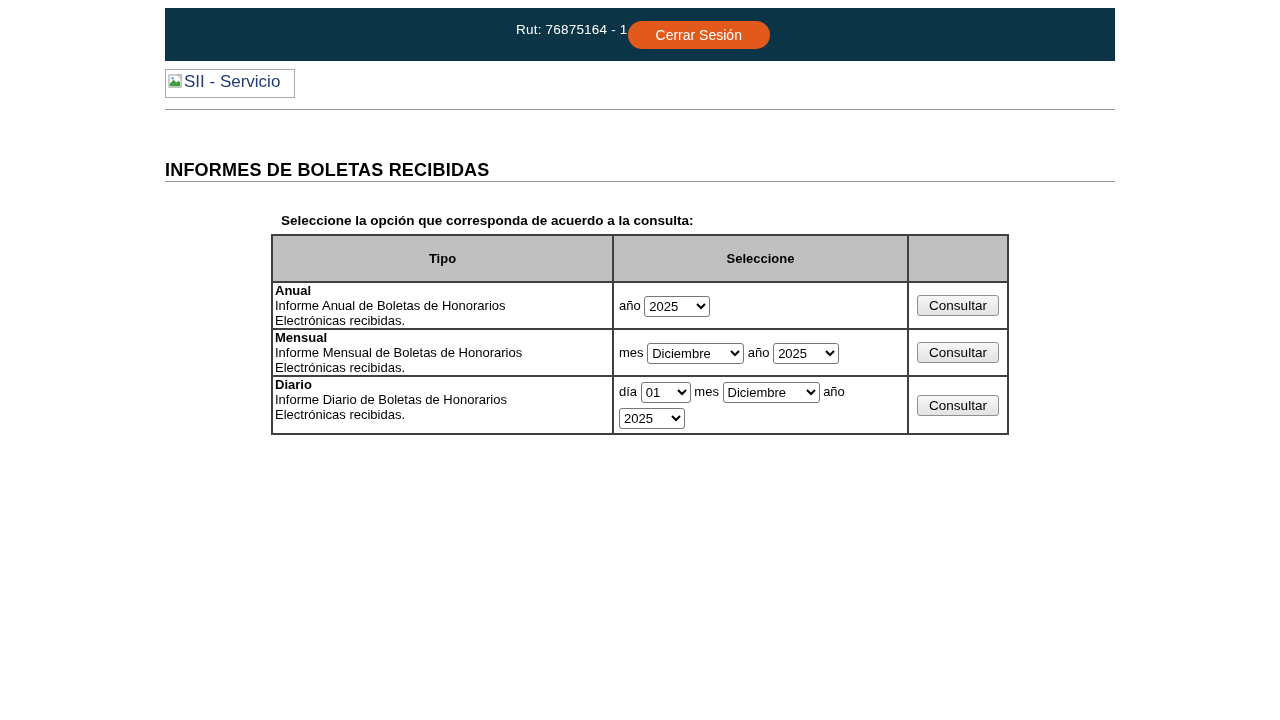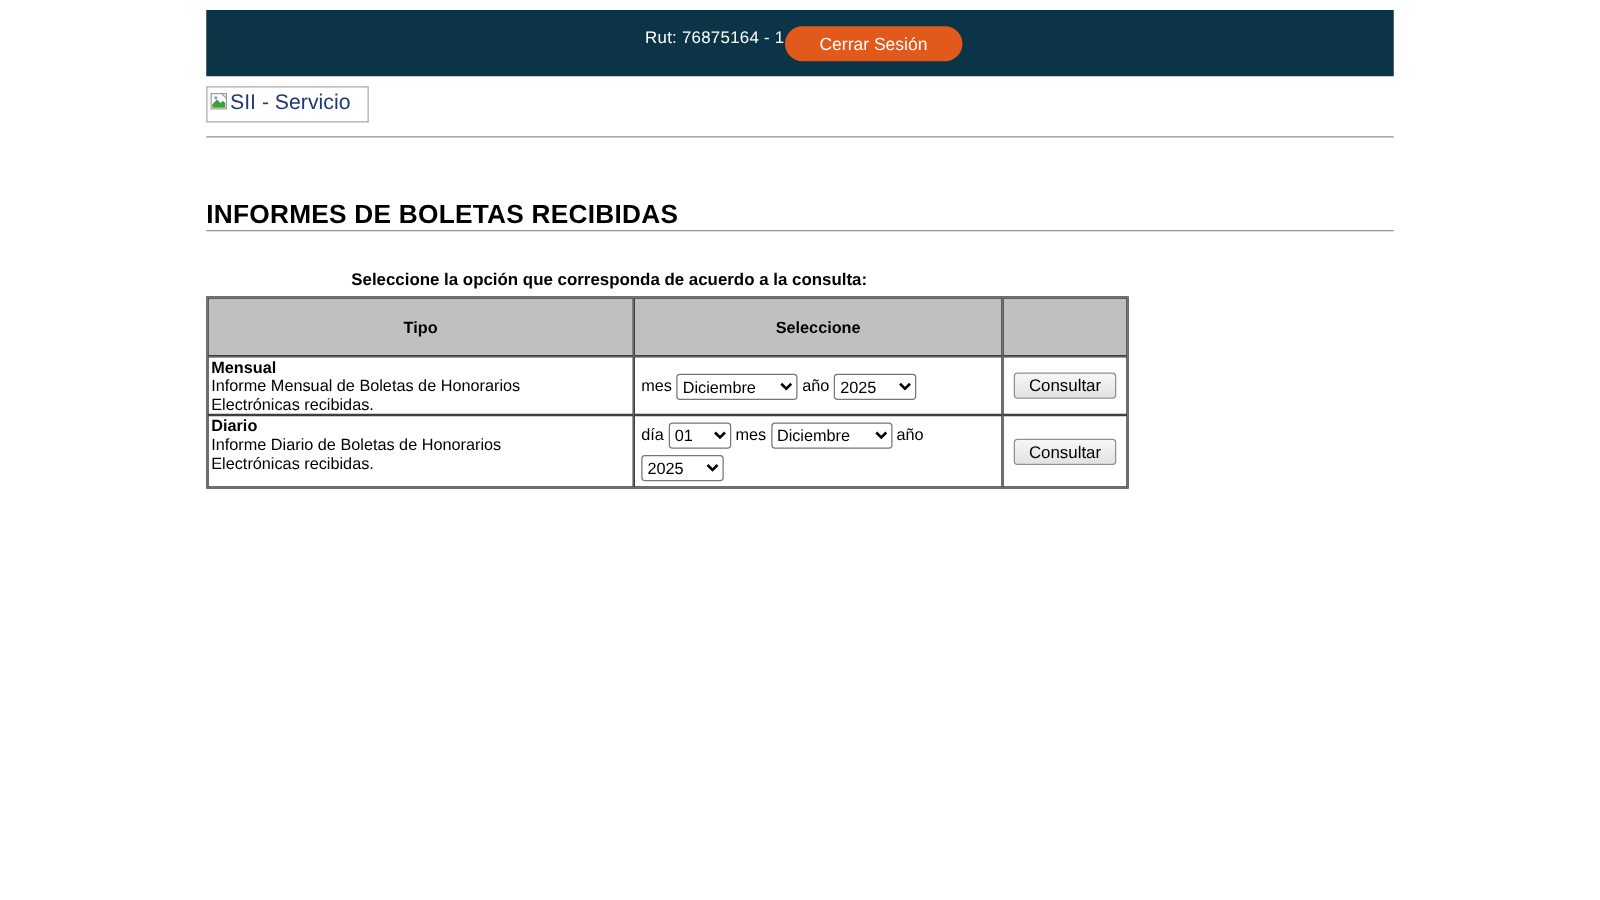--- a/index.html
+++ b/index.html
@@ -32,28 +32,28 @@
   .logo-alt {
     color: #1f3a75; font-size: 17px; line-height: 21.5px; word-wrap: break-word;
   }
   .broken-icon { display: inline-block; vertical-align: -2px; margin-right: 1px; }
   .nav { display: flex; gap: 41px; }
   .nav a { color: #1e70a8; text-decoration: none; font-size: 21px; cursor: pointer; }
 
   hr.rule { border: none; border-top: 1px solid #949494; margin: 0; }
 
   
-  .page-title { font-size: 21px; font-weight: bold; margin: 50px 0 0 0; letter-spacing: .2px; }
+  .page-title { font-size: 18px; font-weight: bold; margin: 50px 0 0 0; letter-spacing: .2px; }
   .page-desc { font-size: 13.5px; margin-top: 7px; }
   .rule-2 { margin-top: 25px; }
   .prompt { font-size: 13.5px; font-weight: bold; margin: 31px 0 6px 116px; }
 
   
   table.report {
-    border-collapse: separate; border-spacing: 0;
+    margin-left: 106px; border-collapse: separate; border-spacing: 0;
     border: 1px solid #3f3f3f; font-size: 13px;
   }
   .report th {
     border: 1px solid #3f3f3f; background: #c0c0c0;
     font-size: 13px; font-weight: bold; padding: 2px; text-align: center;
   }
   .report td { border: 1px solid #3f3f3f; }
   .report tr { height: 47px; }
   .col-tipo { width: 341px; }
   .col-sel  { width: 295px; }
@@ -117,20 +117,33 @@
     </colgroup>
     <thead>
       <tr>
         <th>Tipo</th>
         <th>Seleccione</th>
         <th></th>
       </tr>
     </thead>
     <tbody>
 
+      <tr>
+        <td class="cell-tipo">
+          <div class="tipo-name">Anual</div>
+          <div class="tipo-desc">Informe Anual de Boletas de Honorarios Electrónicas recibidas.</div>
+        </td>
+        <td class="cell-controls">
+          <span class="ctl-label">año</span>
+          <select class="sel-ano"><option>2025</option></select>
+        </td>
+        <td class="cell-action">
+          <button class="consultar-btn">Consultar</button>
+        </td>
+      </tr>
 
       <tr>
         <td class="cell-tipo">
           <div class="tipo-name">Mensual</div>
           <div class="tipo-desc">Informe Mensual de Boletas de Honorarios Electrónicas recibidas.</div>
         </td>
         <td class="cell-controls">
           <span class="ctl-label">mes</span>
           <select class="sel-mes"><option>Diciembre</option></select>
           <span class="ctl-label">año</span>

